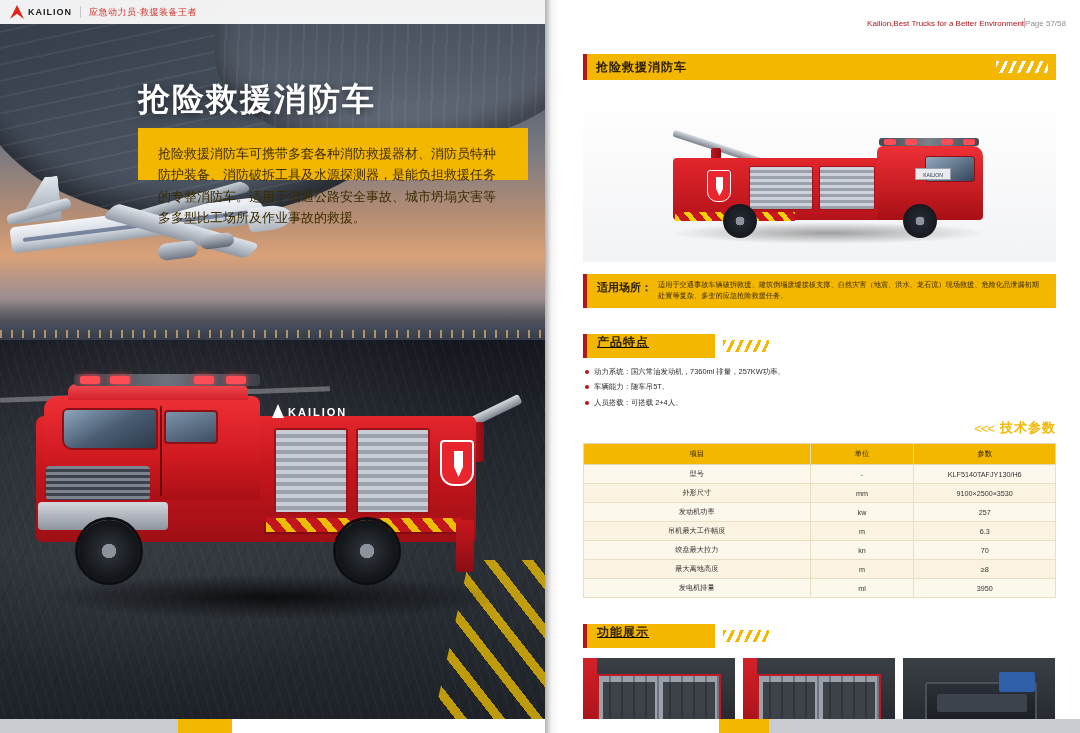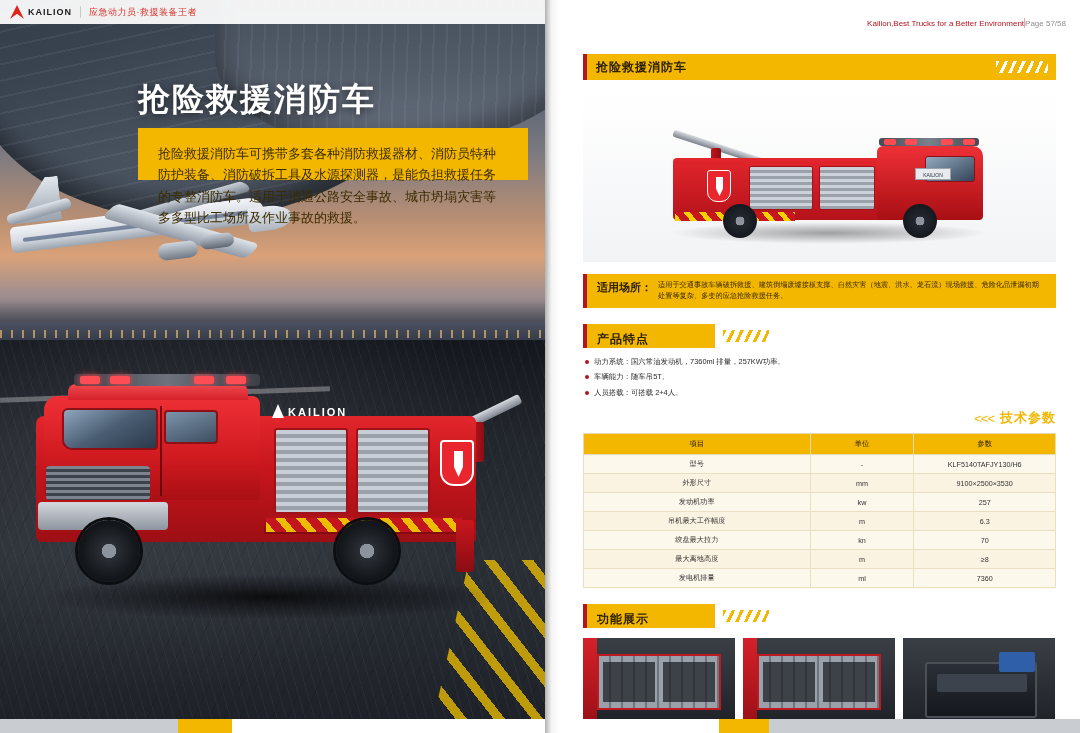--- a/index.html
+++ b/index.html
@@ -369,21 +369,21 @@
   .usage-strip {
     margin: 12px 24px 0; background: #f3b700; padding: 6px 10px;
     display: flex; gap: 6px; align-items: flex-start;
     border-left: 4px solid #b4151d;
   }
   .usage-strip .lbl { font-size: 11px; font-weight: 700; color: #2b2000; white-space: nowrap; }
   .usage-strip .val { font-size: 7.2px; color: #3b2b00; line-height: 1.5; }
 
   
   .sub-head {
-    margin: 16px 24px 0; height: 24px; display: flex; align-items: flex-end; position: relative;
+    margin: 26px 24px 0; height: 24px; display: flex; align-items: flex-start; position: relative; text-decoration: underline;
   }
   .sub-head .bar-l { width: 4px; height: 24px; background: #b4151d; }
   .sub-head .band { position: absolute; left: 0; top: 0; height: 24px; width: 132px; background: #f3b700; }
   .sub-head .txt { position: relative; font-size: 12px; font-weight: 700; color: #2b2000; padding-left: 10px; letter-spacing: 1px; }
   .sub-head .slashes2 {
     position: absolute; left: 140px; top: 6px; width: 46px; height: 12px;
     background: repeating-linear-gradient(115deg, #f3b700 0 3px, rgba(0,0,0,0) 3px 8px);
   }
 
   .feat-list { margin: 8px 26px 0; }
@@ -628,21 +628,21 @@
         <td>70</td>
       </tr>
       <tr>
         <td class="name">最大离地高度</td>
         <td>m</td>
         <td>≥8</td>
       </tr>
       <tr>
         <td class="name">发电机排量</td>
         <td>ml</td>
-        <td>7360</td>
+        <td>3950</td>
       </tr>
     </tbody>
   </table>
 
   <div class="sub-head">
     <div class="band"></div>
     <div class="bar-l" style="position:relative;z-index:2"></div>
     <div class="txt">功能展示</div>
     <div class="slashes2"></div>
   </div>

